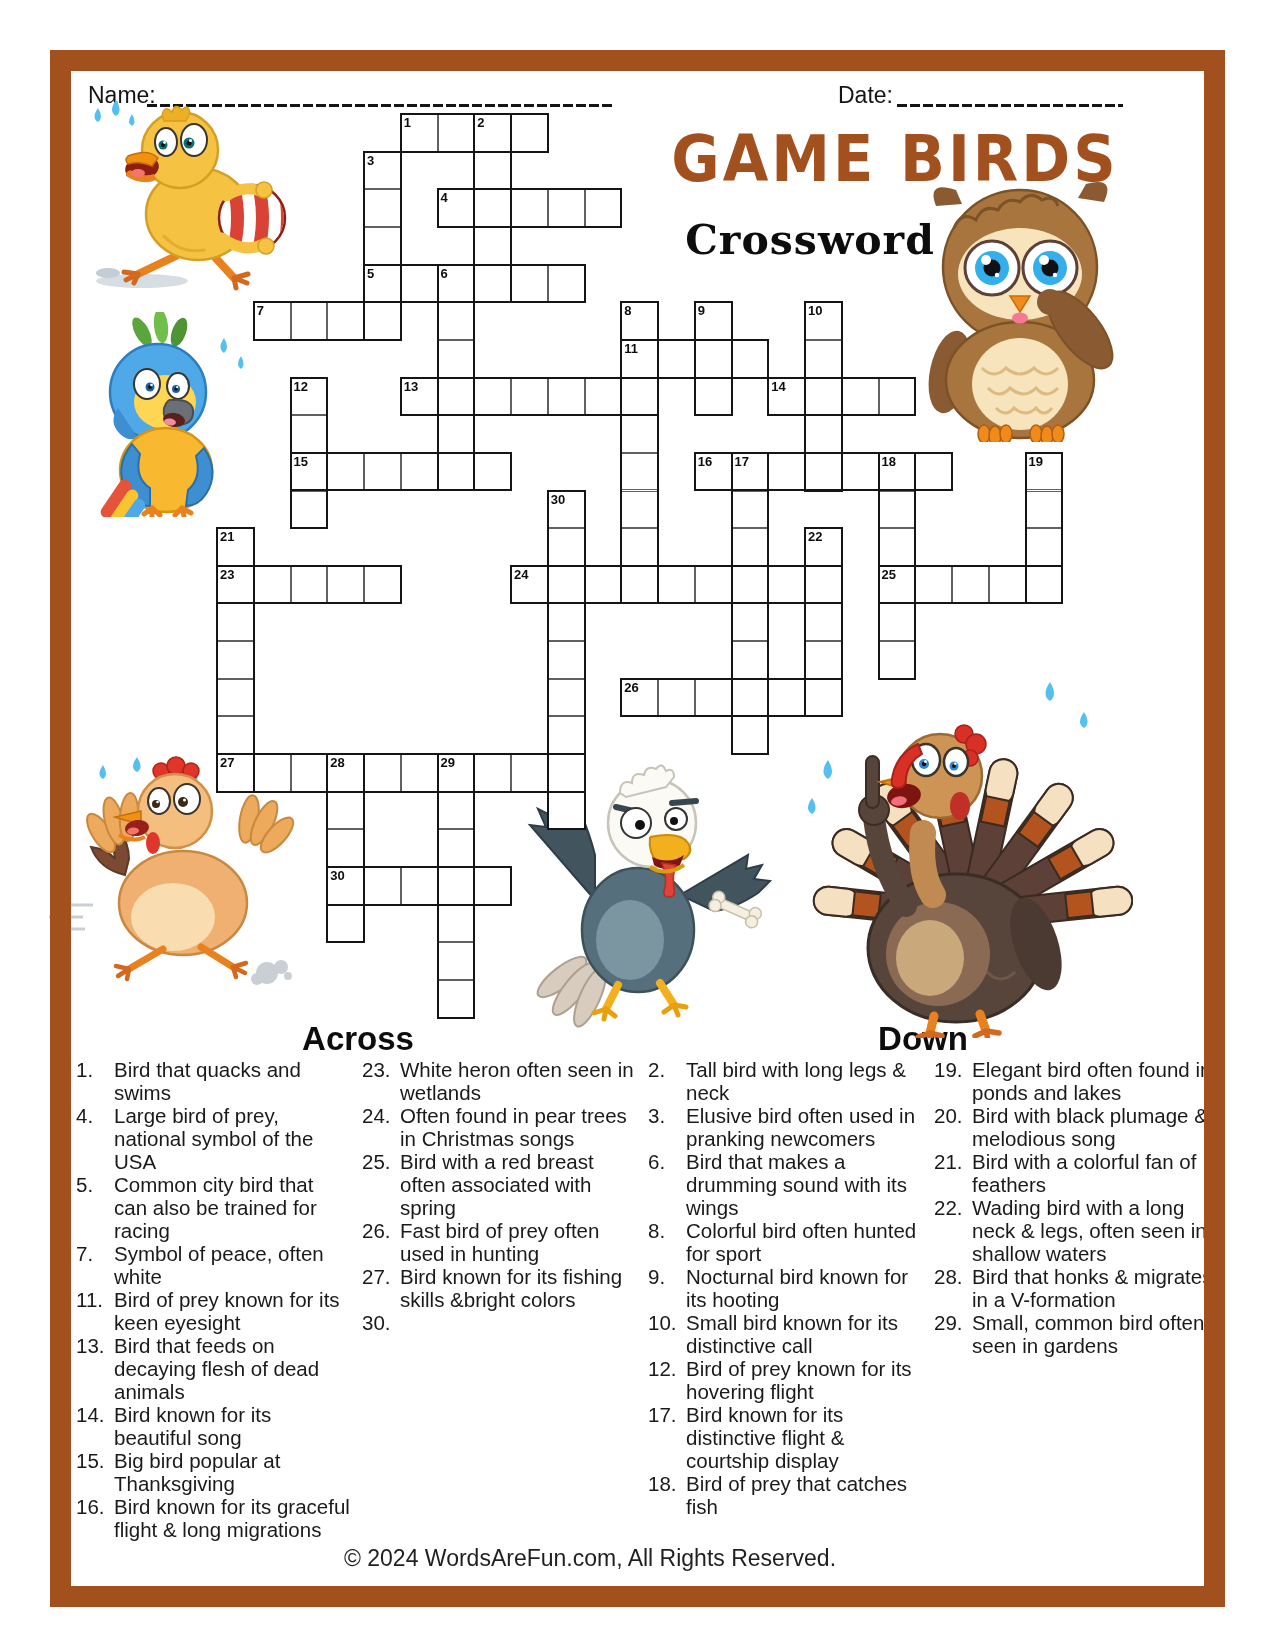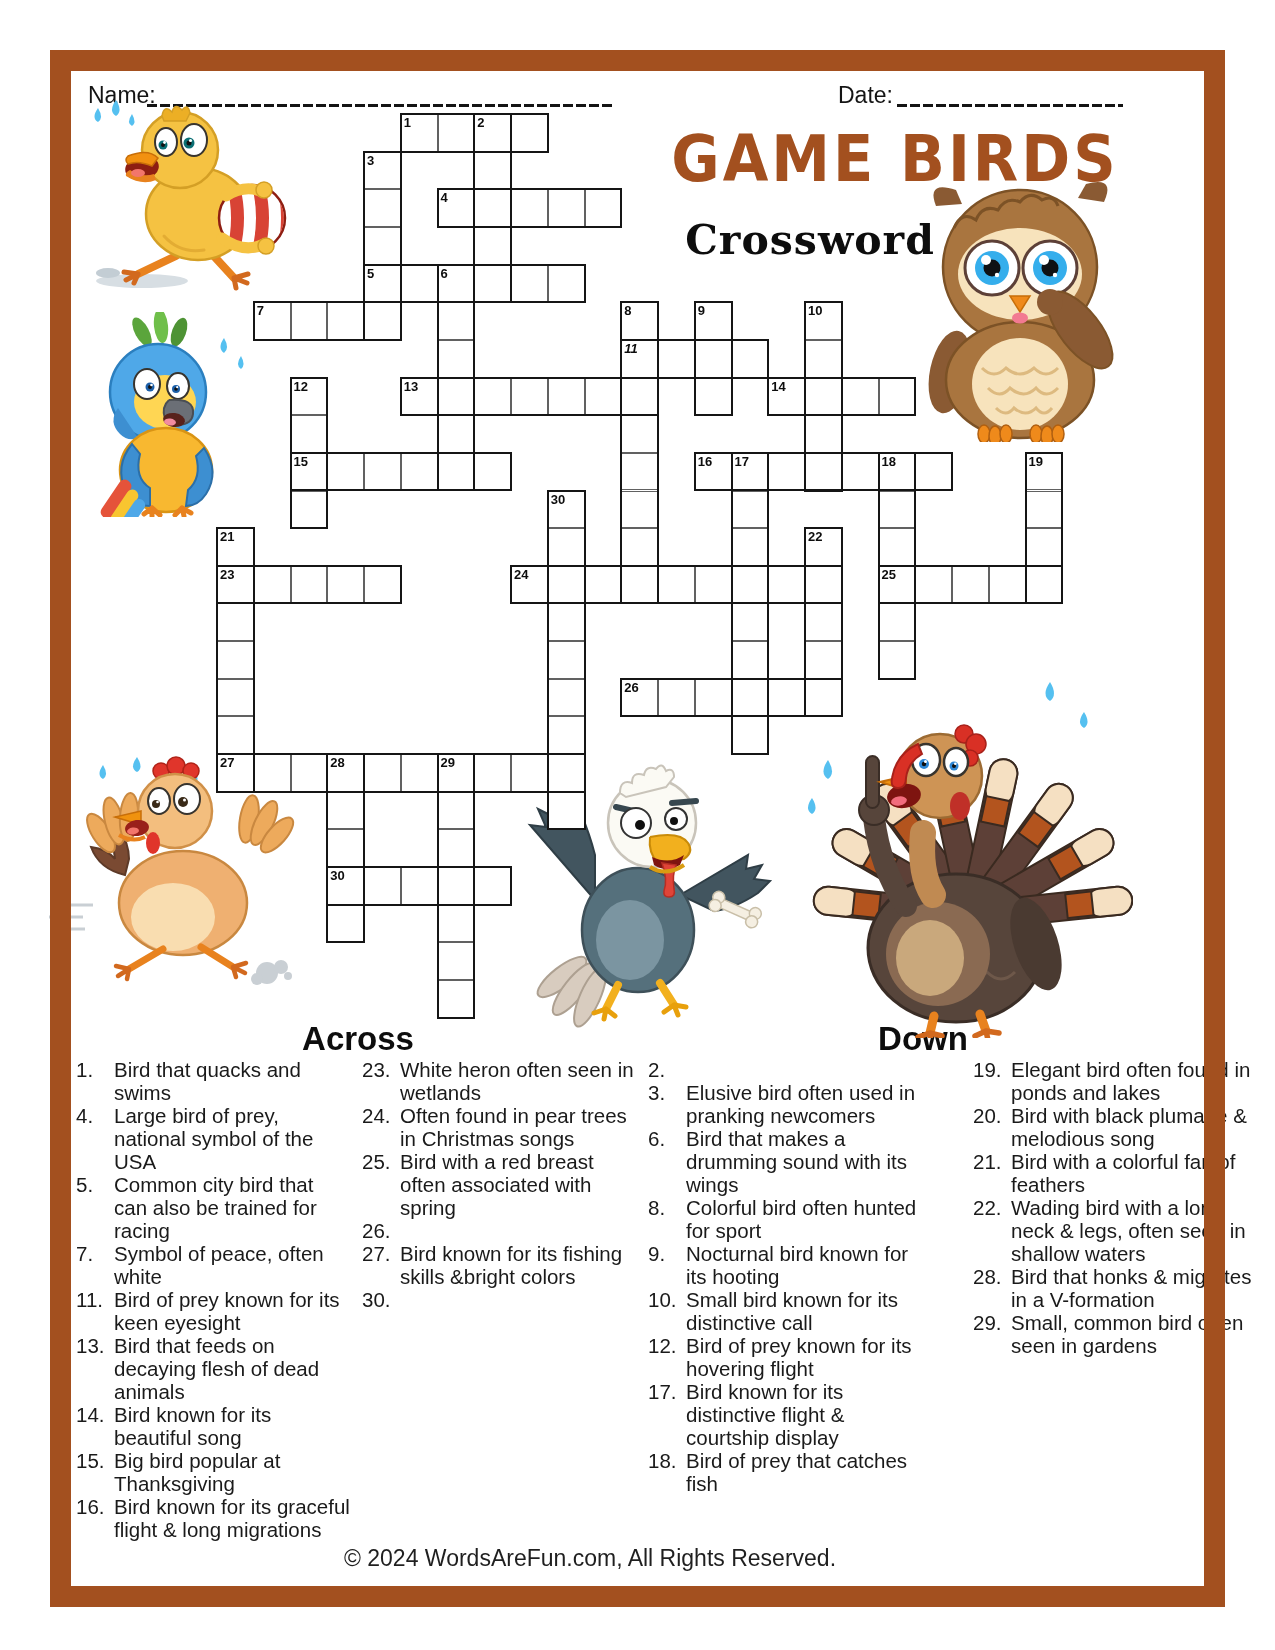--- a/index.html
+++ b/index.html
@@ -514,21 +514,21 @@
       <div class="wrect" style="left: 807.5px; top: 337.85px; width: 38.75px; height: 152.6px;"></div>
       <div class="wrect" style="left: 329.75px; top: 375.5px; width: 38.75px; height: 340.85px;"></div>
       <div class="wrect" style="left: -1px; top: 413.15px; width: 38.75px; height: 265.55px;"></div>
       <div class="wrect" style="left: 587px; top: 413.15px; width: 38.75px; height: 190.25px;"></div>
       <div class="wrect" style="left: 109.25px; top: 639.05px; width: 38.75px; height: 190.25px;"></div>
       <div class="wrect" style="left: 219.5px; top: 639.05px; width: 38.75px; height: 265.55px;"></div>
       <div class="cnum" style="left: 186.75px; top: 2px;">1</div>
       <div class="cnum" style="left: 223.5px; top: 77.3px;">4</div>
       <div class="cnum" style="left: 150px; top: 152.6px;">5</div>
       <div class="cnum" style="left: 39.75px; top: 190.25px;">7</div>
-      <div class="cnum" style="left: 407.25px; top: 227.9px; font-style: italic;">11</div>
+      <div class="cnum" style="left: 407.25px; top: 227.9px;">11</div>
       <div class="cnum" style="left: 186.75px; top: 265.55px;">13</div>
       <div class="cnum" style="left: 554.25px; top: 265.55px;">14</div>
       <div class="cnum" style="left: 76.5px; top: 340.85px;">15</div>
       <div class="cnum" style="left: 480.75px; top: 340.85px;">16</div>
       <div class="cnum" style="left: 3px; top: 453.8px;">23</div>
       <div class="cnum" style="left: 297px; top: 453.8px;">24</div>
       <div class="cnum" style="left: 664.5px; top: 453.8px;">25</div>
       <div class="cnum" style="left: 407.25px; top: 566.75px;">26</div>
       <div class="cnum" style="left: 3px; top: 642.05px;">27</div>
       <div class="cnum" style="left: 113.25px; top: 755px;">30</div>
@@ -597,32 +597,34 @@
       <div class="clue">
         <span class="cn">24.</span>
         <span class="ct">Often found in pear trees in Christmas songs</span>
       </div>
       <div class="clue">
         <span class="cn">25.</span>
         <span class="ct">Bird with a red breast often associated with spring</span>
       </div>
       <div class="clue">
         <span class="cn">26.</span>
+        <span class="ct">Fast bird of prey often used in hunting</span>
       </div>
       <div class="clue">
         <span class="cn">27.</span>
         <span class="ct">Bird known for its fishing skills &amp;bright colors</span>
       </div>
       <div class="clue">
         <span class="cn">30.</span>
       </div>
     </div>
   <div class="clue-col" id="dc1" style="left:648px; top:1058px; width:278px;">
       <div class="clue">
         <span class="cn">2.</span>
+        <span class="ct">Tall bird with long legs &amp; neck</span>
       </div>
       <div class="clue">
         <span class="cn">3.</span>
         <span class="ct">Elusive bird often used in pranking newcomers</span>
       </div>
       <div class="clue">
         <span class="cn">6.</span>
         <span class="ct">Bird that makes a drumming sound with its wings</span>
       </div>
       <div class="clue">
@@ -643,21 +645,21 @@
       </div>
       <div class="clue">
         <span class="cn">17.</span>
         <span class="ct">Bird known for its distinctive flight &amp; courtship display</span>
       </div>
       <div class="clue">
         <span class="cn">18.</span>
         <span class="ct">Bird of prey that catches fish</span>
       </div>
     </div>
-  <div class="clue-col" id="dc2" style="left:934px; top:1058px; width:280px;margin-left:39px;">
+  <div class="clue-col" id="dc2" style="left:934px; top:1058px; width:280px;">
       <div class="clue">
         <span class="cn">19.</span>
         <span class="ct">Elegant bird often found in ponds and lakes</span>
       </div>
       <div class="clue">
         <span class="cn">20.</span>
         <span class="ct">Bird with black plumage &amp; melodious song</span>
       </div>
       <div class="clue">
         <span class="cn">21.</span>

